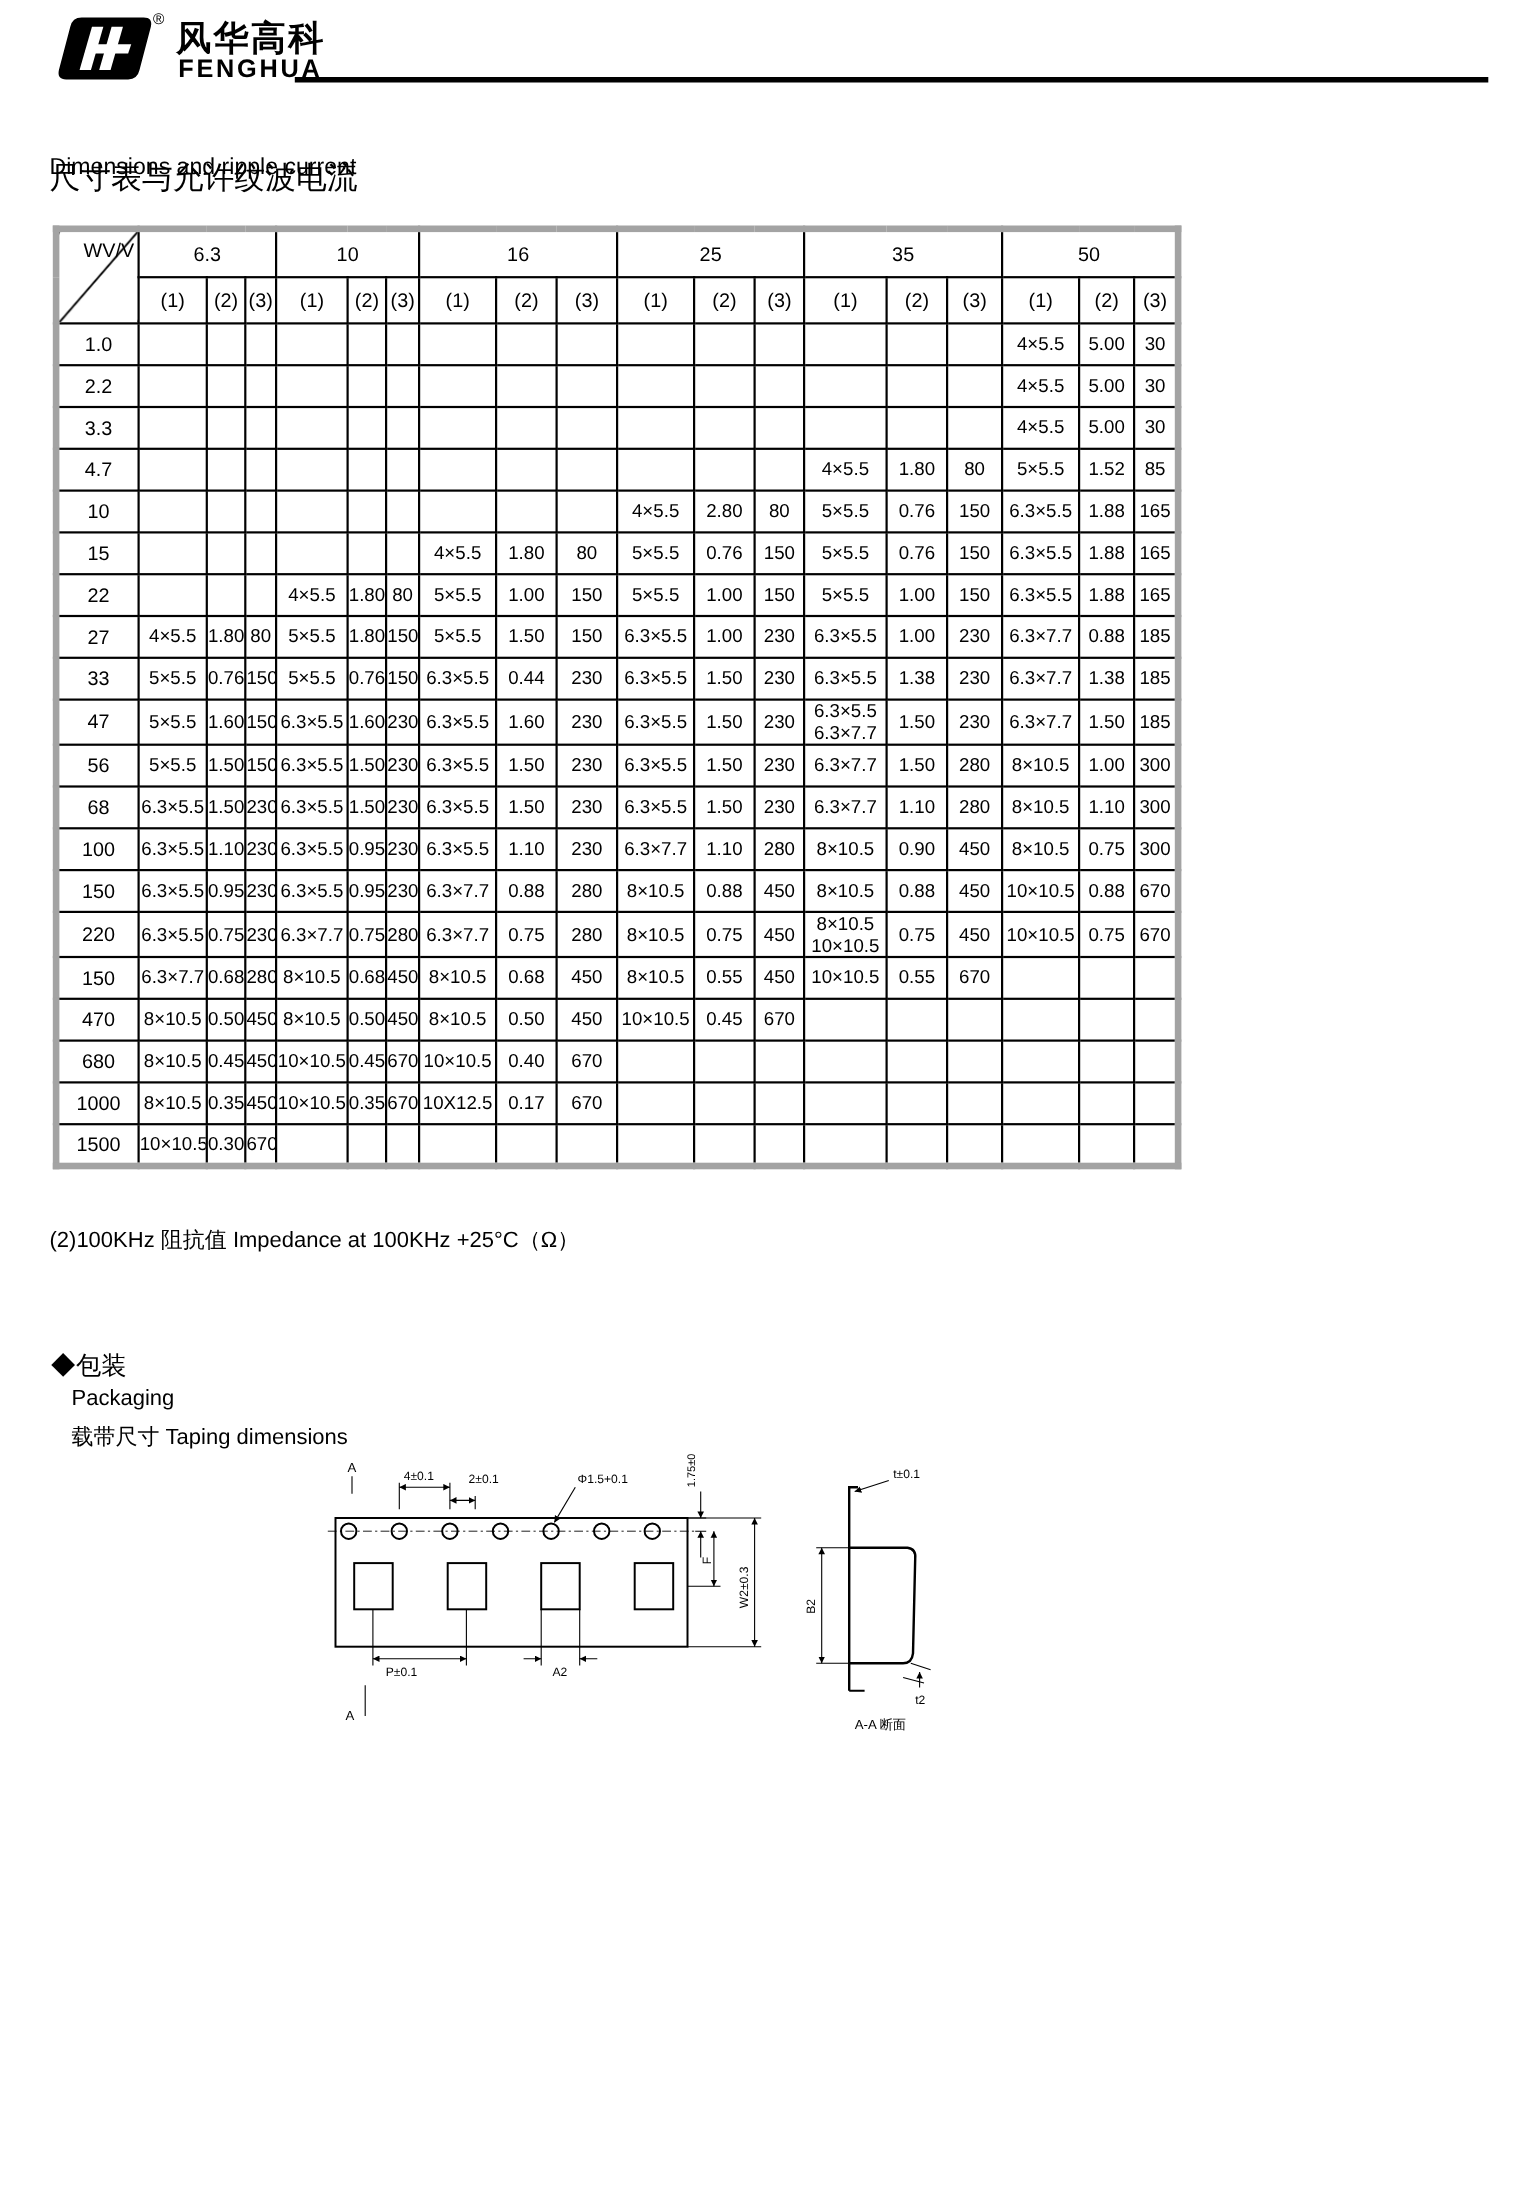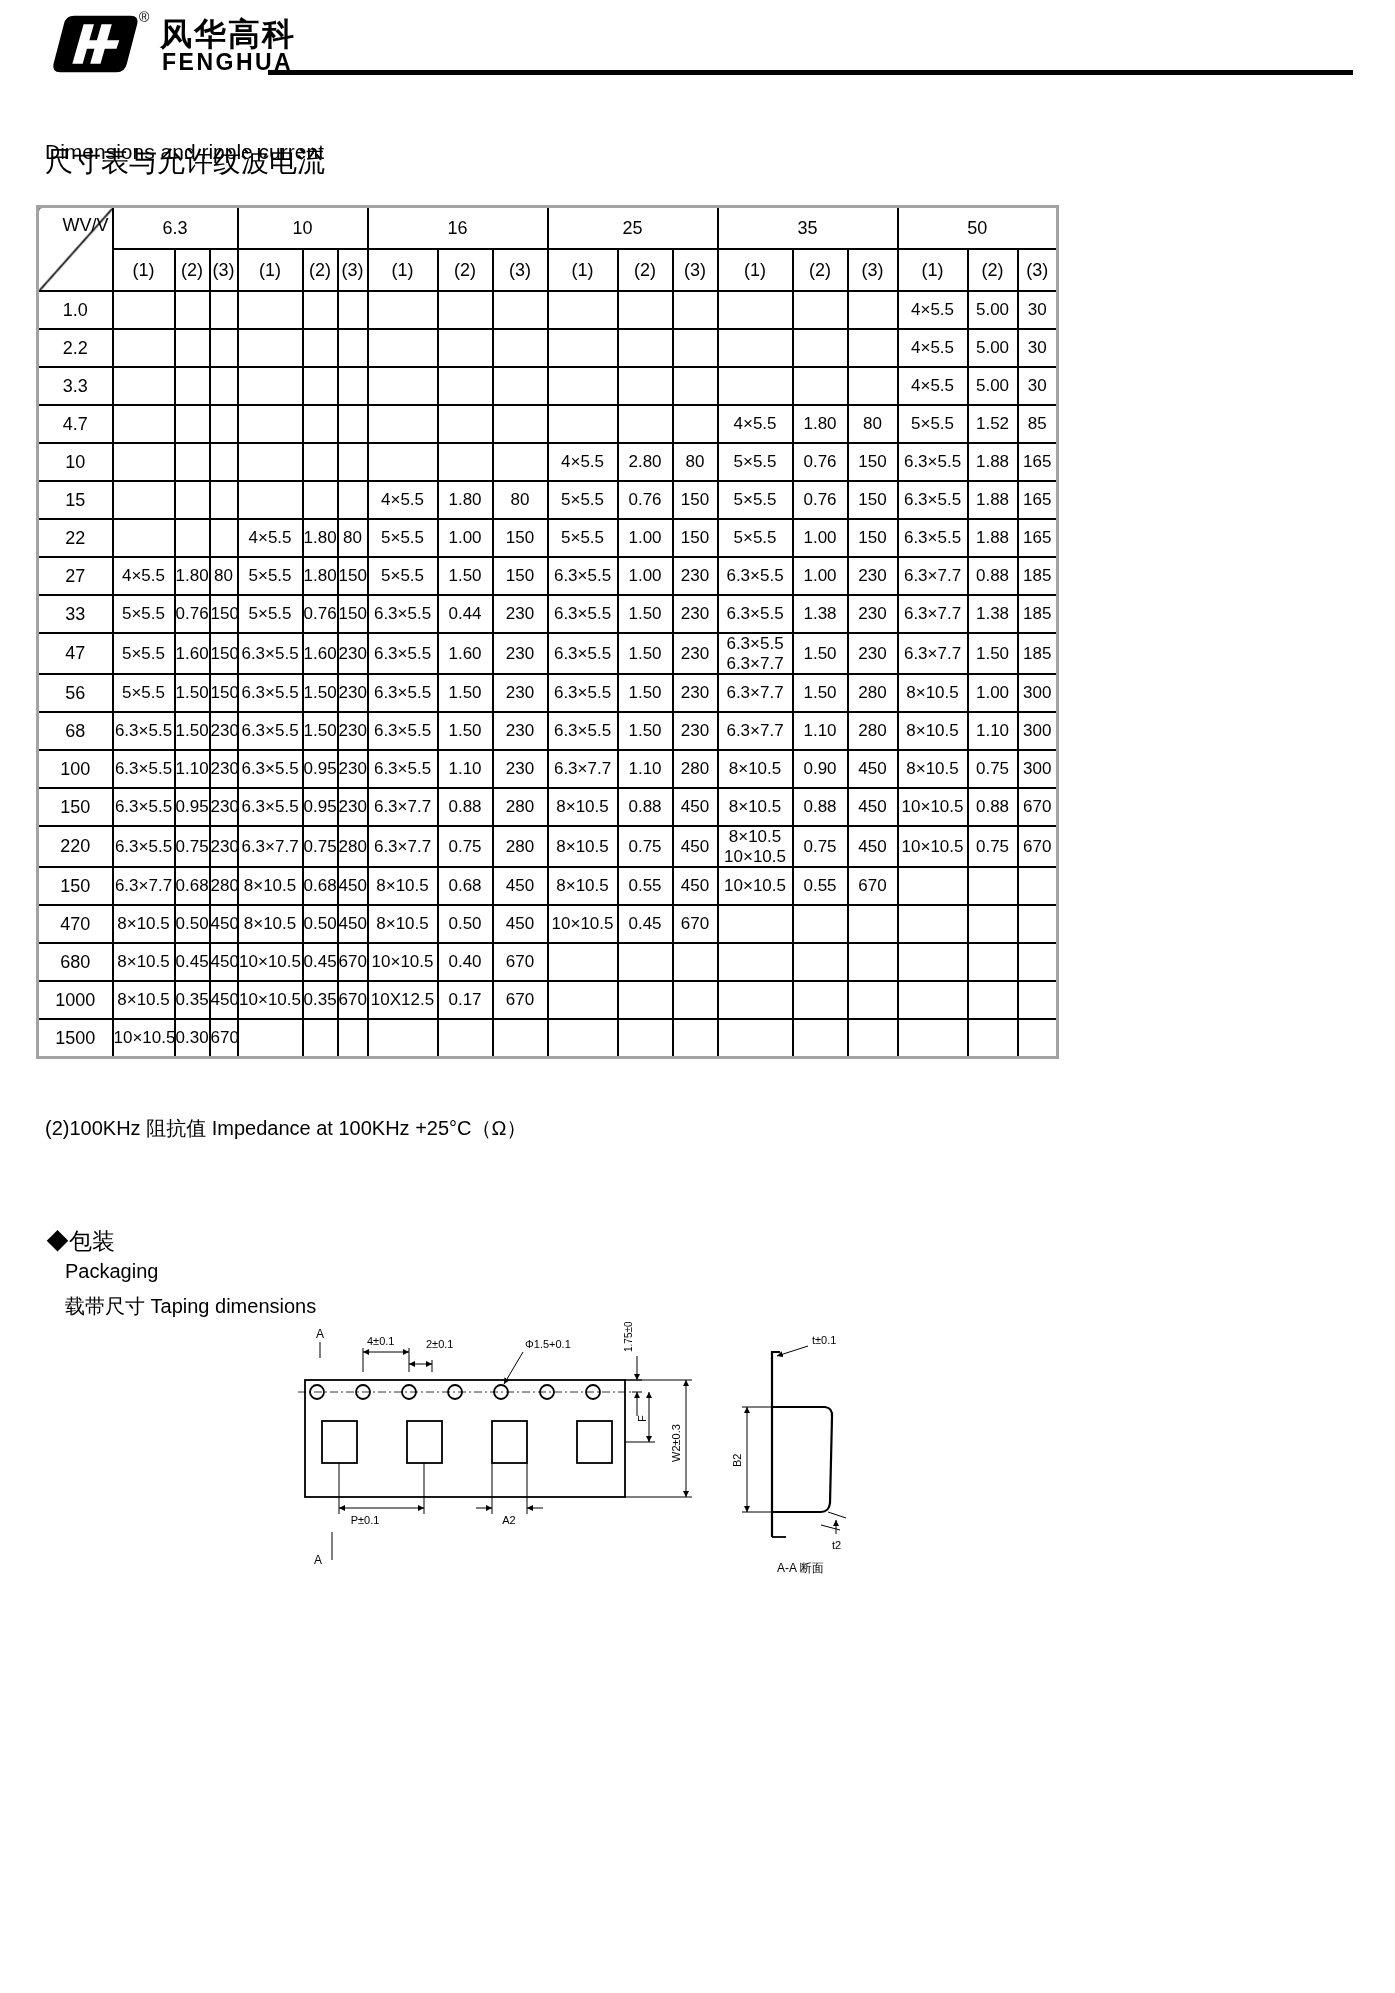--- a/index.html
+++ b/index.html
@@ -15,23 +15,23 @@
   .reg-mark{position:absolute;left:139px;top:9px;font-size:14px;}
   .brand-cn{position:absolute;left:160px;top:13px;font-size:32px;font-weight:bold;letter-spacing:2px;}
   .brand-en{position:absolute;left:162px;top:49px;font-size:23px;font-weight:bold;letter-spacing:2.5px;}
   .doc-title{position:absolute;left:508px;top:20px;font-size:28px;font-weight:bold;letter-spacing:0.5px;white-space:nowrap;}
   .header-rule{position:absolute;left:268px;top:70px;width:1085px;height:5px;background:#000;}
   
   .sec-cn{position:absolute;left:45px;top:108px;font-size:28px;margin-top:35px;}
   .sec-en{position:absolute;left:45px;top:140px;font-size:21px;}
   
   .dim-table{
-    position:absolute;left:36px;top:205px;
+    position:absolute;left:48px;top:205px;
     border-collapse:collapse;table-layout:fixed;width:1020px;
-    border:3px solid #a3a3a3;
+    border:6px solid #a3a3a3;
   }
   .dim-table th,.dim-table td{
     border:2px solid #000;text-align:center;vertical-align:middle;
     font-weight:normal;font-size:17px;padding:0;line-height:1.15;
     white-space:pre-line;overflow:hidden;
   }
   .dim-table thead th{height:40px;font-size:18px;}
   .dim-table tbody tr{height:38px;}
   .dim-table tbody th{font-size:18px;}
   .corner-cell{position:relative;padding:0;

